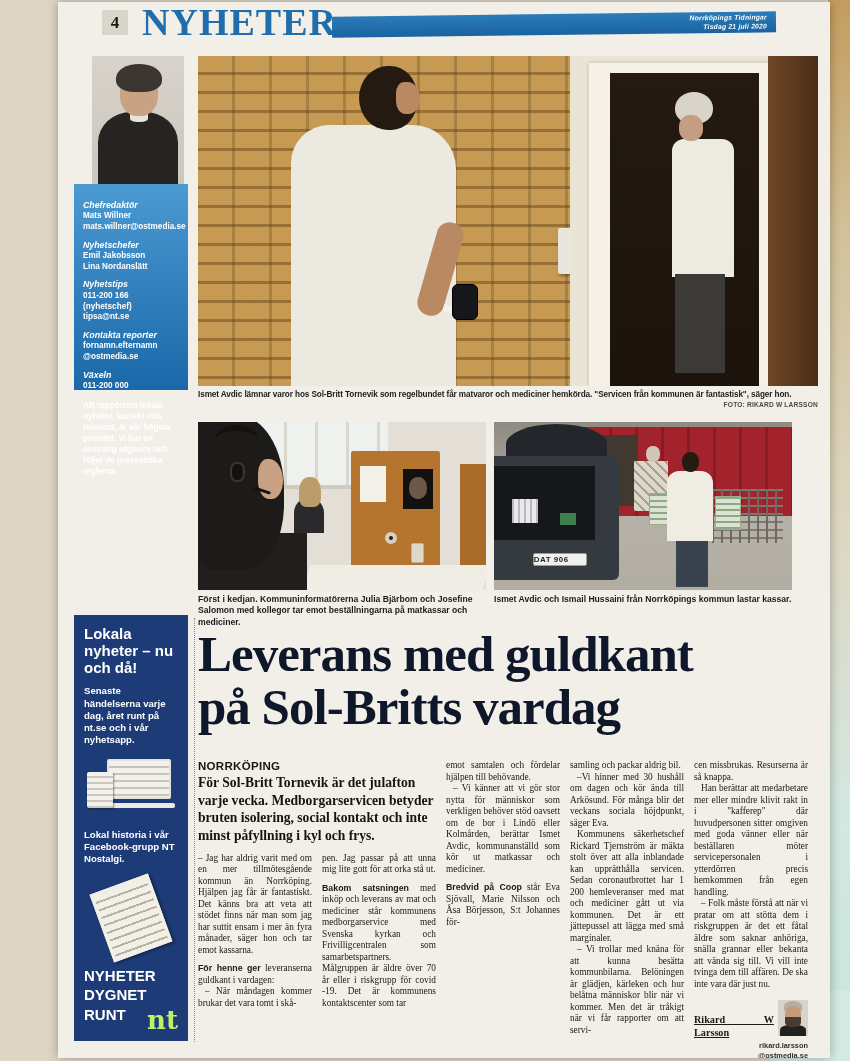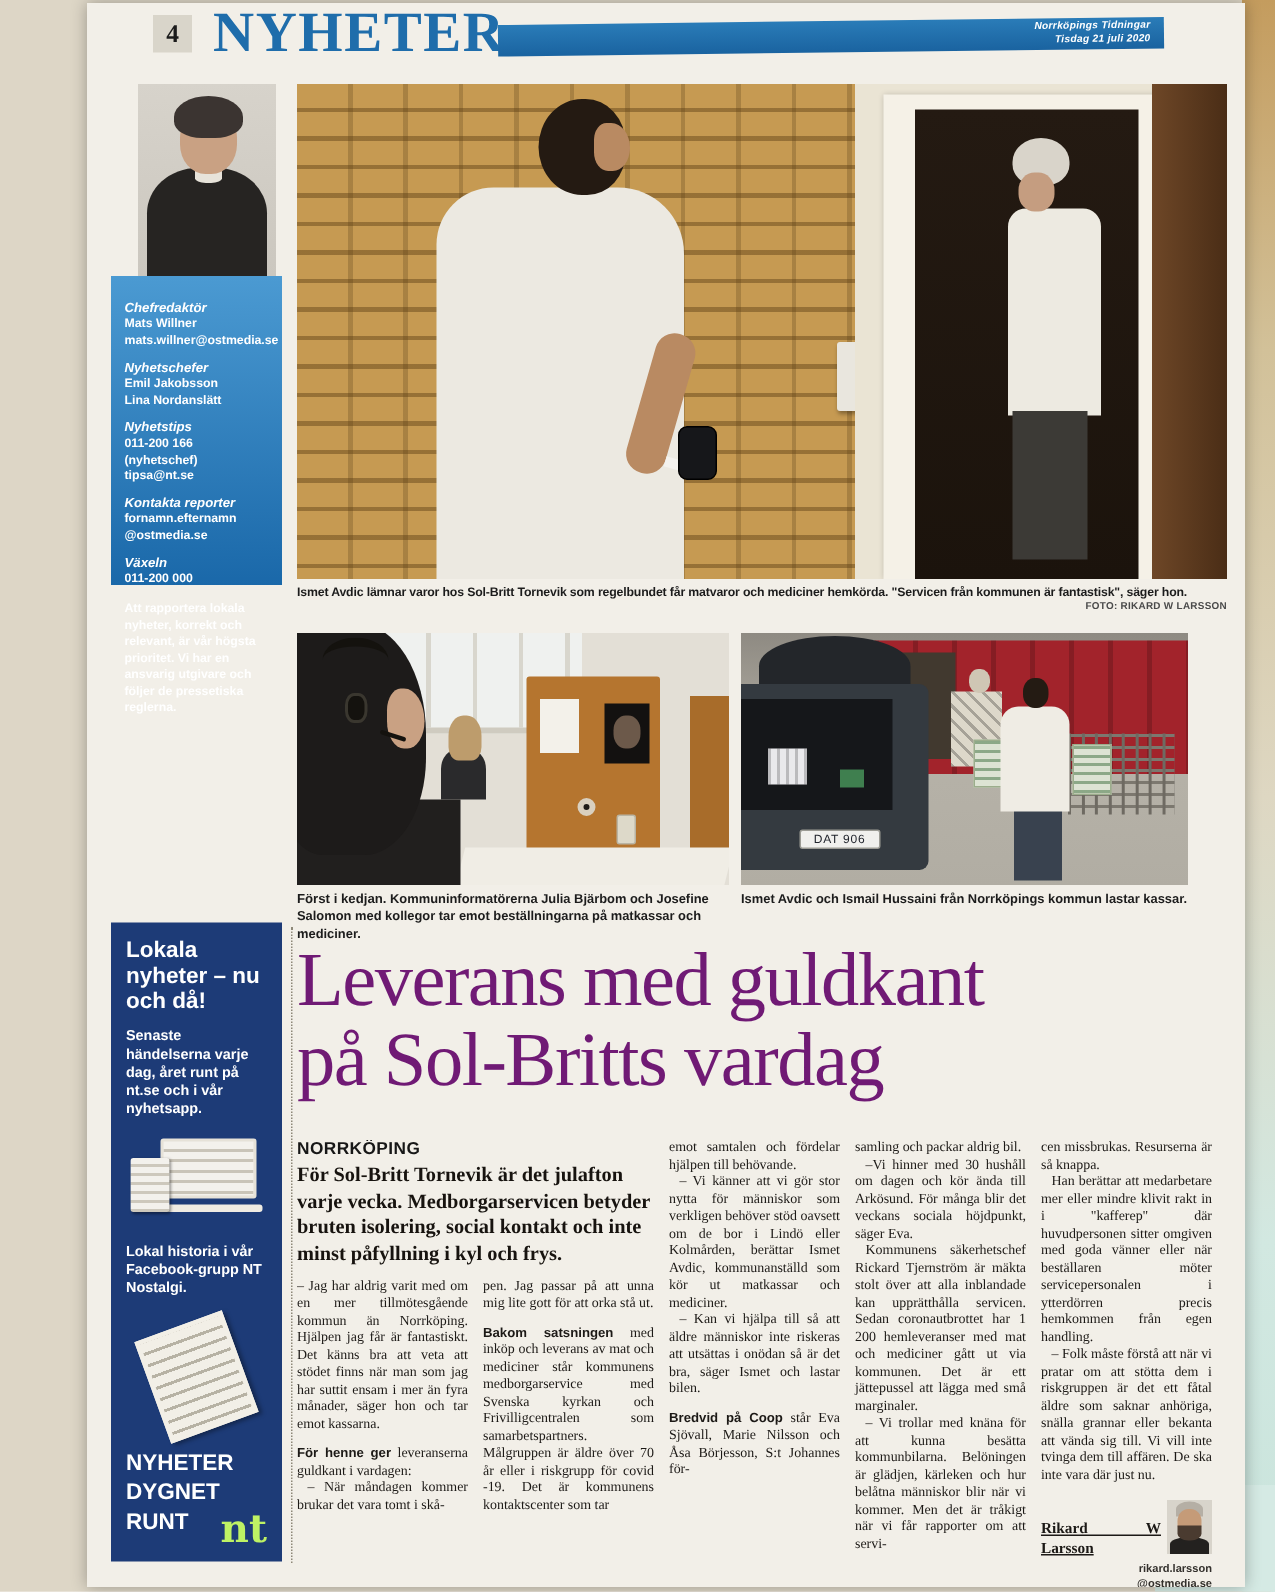--- a/index.html
+++ b/index.html
@@ -174,21 +174,21 @@
     background:#343a40; border-radius:6px; }
   .lb-trunk { position:absolute; left:0; top:26%; width:34%; height:44%;
     background:#15171a; }
   .lb-basket { position:absolute; left:6%; top:46%; width:26px; height:24px;
     background:#e9e9ec;
     background-image:repeating-linear-gradient(90deg,rgba(0,0,0,.2) 0 2px,rgba(0,0,0,0) 2px 6px); }
   .lb-bin { position:absolute; left:22%; top:54%; width:16px; height:12px;
     background:#3f7f4f; }
   .lb-plate { position:absolute; left:13%; top:78%; width:54px; height:13px;
     background:#f0f0ed; border:1px solid #9b9b94; border-radius:2px;
-    font-size:8px; font-weight:400; color:#20242c; text-align:center; line-height:11px;
+    font-size:8px; font-weight:700; color:#20242c; text-align:left; line-height:11px;
     letter-spacing:.5px; }
   .lb-man1-head { position:absolute; left:63%; top:18%; width:17px; height:20px;
     background:#241b13; border-radius:45%; }
   .lb-man1-body { position:absolute; left:58%; top:29%; width:46px; height:42%;
     background:#efece4; border-radius:12px 12px 0 0; }
   .lb-man1-legs { position:absolute; left:61%; top:68%; width:32px; height:30%;
     background:#39424f; }
   .lb-bag1 { position:absolute; left:52%; top:42%; width:24px; height:32px;
     background:#dde3d3; border:1px solid #9cad8c;
     background-image:repeating-linear-gradient(180deg,rgba(60,110,60,.5) 0 2px,rgba(0,0,0,0) 2px 6px); }
@@ -200,22 +200,22 @@
   .lb-man2-body { position:absolute; left:47%; top:23%; width:34px; height:30%;
     background:#ddd8ca;
     background-image:repeating-linear-gradient(45deg,rgba(0,0,0,.25) 0 2px,rgba(0,0,0,0) 2px 7px); }
 
   .cap { font-size:8.6px; font-weight:700; color:#1c1c1c; line-height:1.3; }
   .caption-a { position:absolute; left:140px; top:592px; width:288px; }
   .caption-b { position:absolute; left:436px; top:592px; width:310px; white-space:nowrap; }
 
   
   .headline { position:absolute; left:140px; top:626px; width:616px;
-    font-family:"Liberation Serif",serif; font-weight:400; font-size:51px;
-    line-height:1.04; color:#701a75; letter-spacing:-1px; }
+    font-family:"Liberation Serif",serif; font-weight:700; font-size:51px;
+    line-height:1.04; color:#0f172a; letter-spacing:-1px; }
   .article { position:absolute; left:140px; top:758px; width:612px; height:298px;
     display:flex; gap:10px; overflow:hidden; }
   .lead-block { width:238px; flex:0 0 238px; }
   .kicker { font-size:11.5px; font-weight:800; letter-spacing:.3px; color:#171717; }
   .lead { font-family:"Liberation Serif",serif; font-size:13.6px; font-weight:600;
     line-height:1.3; color:#17130f; margin-top:2px; }
   .inner-cols { display:flex; gap:10px; margin-top:8px; }
   .col { width:114px; flex:0 0 114px; font-family:"Liberation Serif",serif;
     font-size:9.3px; line-height:1.24; color:#1c1916; text-align:justify;
     overflow-wrap:break-word; }
@@ -385,21 +385,20 @@
         </div>
         <div class="col">
           <p class="para">pen. Jag passar på att unna mig lite gott för att orka stå ut.</p>
           <p class="para sub"><span class="bi">Bakom satsningen</span><span> med inköp och leverans av mat och mediciner står kommunens medborgarservice med Svenska kyrkan och Frivilligcentralen som samarbetspartners. Målgruppen är äldre över 70 år eller i riskgrupp för covid -19. Det är kommunens kontaktscenter som tar</span></p>
         </div>
       </div>
     </div>
     <div class="col">
       <p class="para">emot samtalen och fördelar hjälpen till behövande.</p>
       <p class="para">– Vi känner att vi gör stor nytta för människor som verkligen behöver stöd oavsett om de bor i Lindö eller Kolmården, berättar Ismet Avdic, kommunanställd som kör ut matkassar och mediciner.</p>
-      <p class="para">– Kan vi hjälpa till så att äldre människor inte riskeras att utsättas i onödan så är det bra, säger Ismet och lastar bilen.</p>
       <p class="para sub"><span class="bi">Bredvid på Coop</span><span> står Eva Sjövall, Marie Nilsson och Åsa Börjesson, S:t Johannes för-</span></p>
     </div>
     <div class="col">
       <p class="para">samling och packar aldrig bil.</p>
       <p class="para">–Vi hinner med 30 hushåll om dagen och kör ända till Arkösund. För många blir det veckans sociala höjdpunkt, säger Eva.</p>
       <p class="para">Kommunens säkerhetschef Rickard Tjernström är mäkta stolt över att alla inblandade kan upprätthålla servicen. Sedan coronautbrottet har 1 200 hemleveranser med mat och mediciner gått ut via kommunen. Det är ett jättepussel att lägga med små marginaler.</p>
       <p class="para">– Vi trollar med knäna för att kunna besätta kommunbilarna. Belöningen är glädjen, kärleken och hur belåtna människor blir när vi kommer. Men det är tråkigt när vi får rapporter om att servi-</p>
     </div>
     <div class="col">
       <p class="para">cen missbrukas. Resurserna är så knappa.</p>

